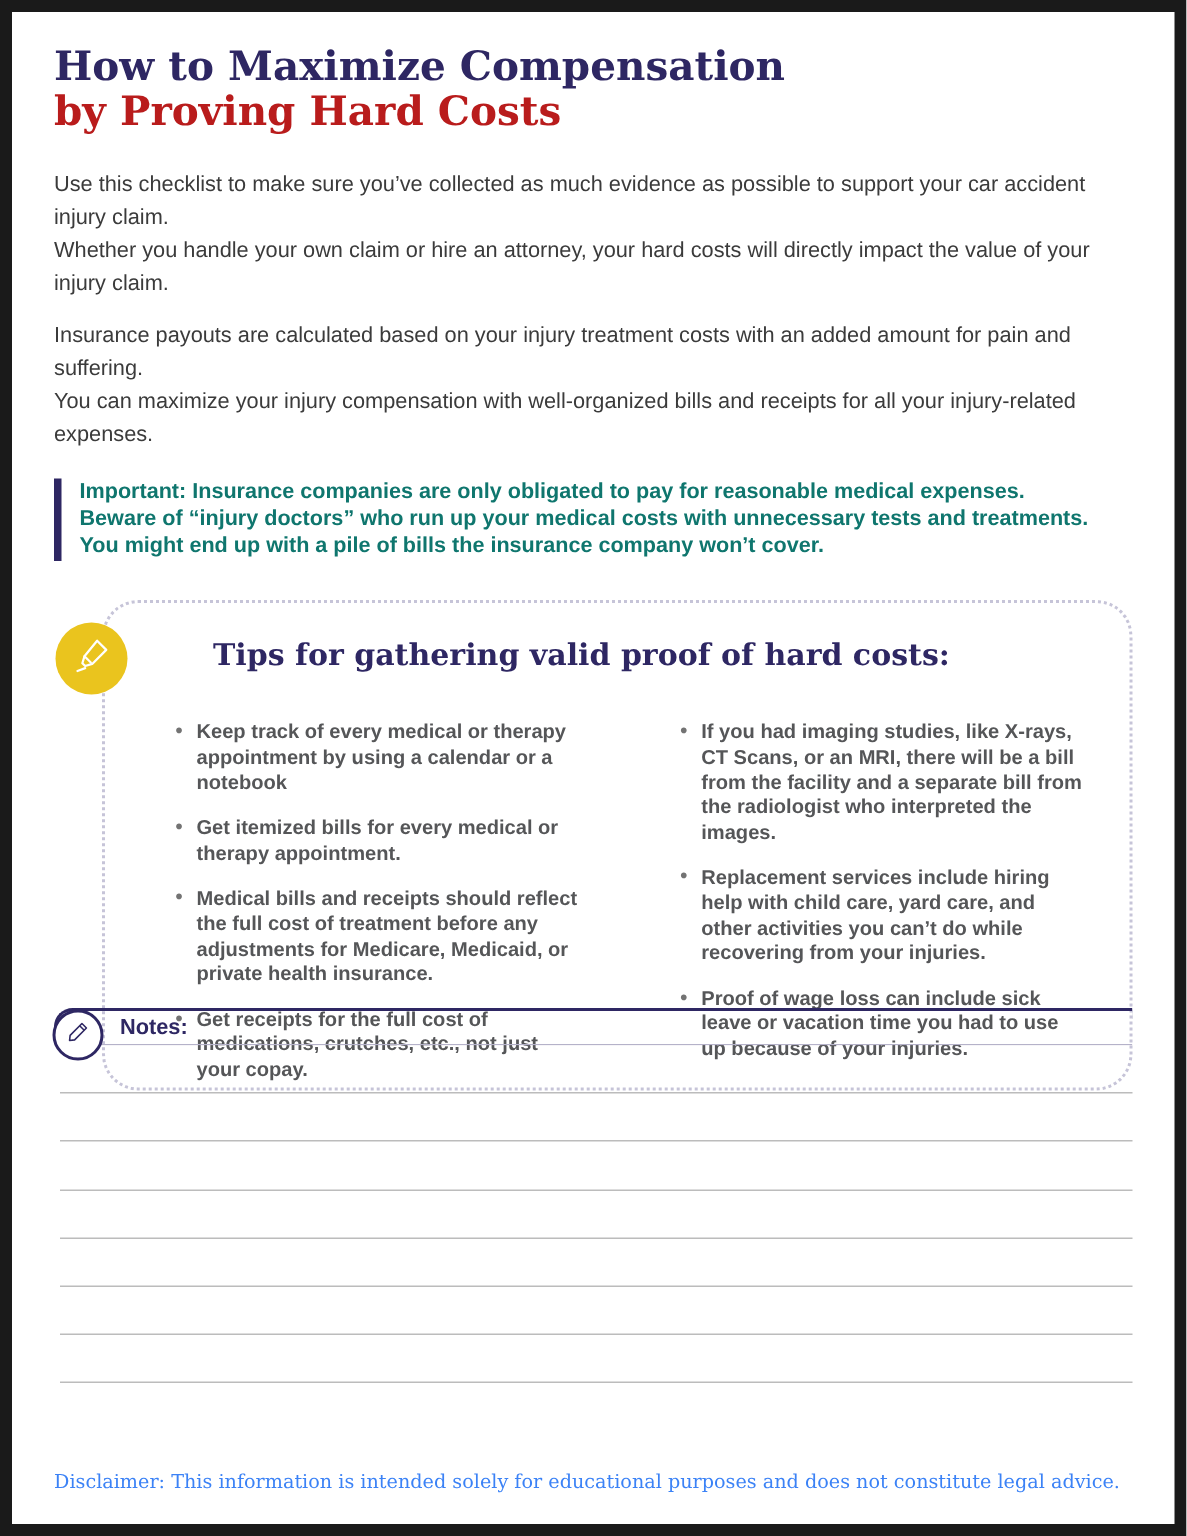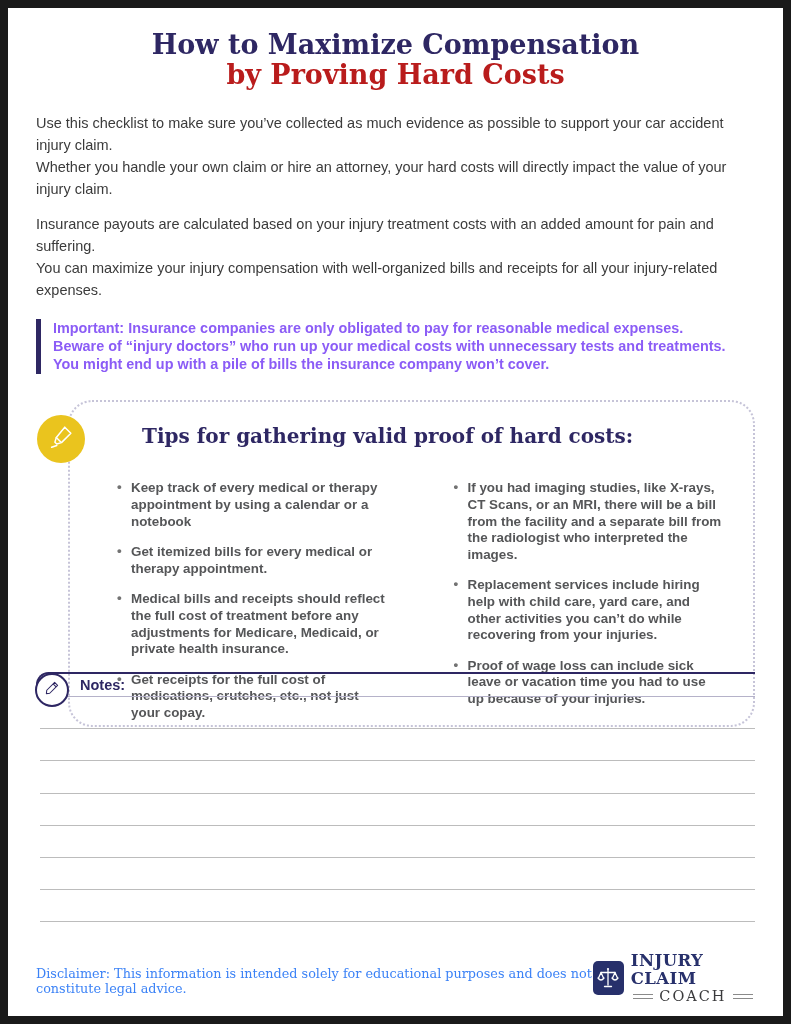--- a/index.html
+++ b/index.html
@@ -8,38 +8,38 @@
     position:relative;
     width:791px; height:1024px;
     margin:0 auto;
     background:#ffffff;
     border:8px solid #1a1a1a;
     padding:20px 28px 14px 28px;
     overflow:hidden;
     font-family:"Liberation Sans", sans-serif;
   }
   
-  h1.doc-title { margin:2px 0 0; font:700 27px/30px "DejaVu Serif", serif;text-align:center; }
+  h1.doc-title { margin:2px 0 0; font:700 27px/30px "DejaVu Serif", serif; }
   .title-1 { display:block; color:var(--accent-navy,#2e2763); }
   .title-2 { display:block; color:#b91c1c; }
   
   .intro {
     margin:22px 0 0;
     font:400 14.5px/22px "Liberation Sans", sans-serif;
     color:var(--body-gray,#3b3b3b);
     white-space:pre-line;
   }
   .intro + .intro { margin-top:13px; }
   
   .important {
     margin:18px 0 4px;
     border-left:5px solid var(--accent-navy,#2e2763);
     padding:1px 0 1px 12px;
     font:700 14.4px/17.8px "Liberation Sans", sans-serif;
-    color:#8b5cf6;
+    color:#0f766e;
     white-space:pre-line;
   }
   
   .tips-box {
     position:relative;
     margin:26px 0 0 32px;
     height:327px;
     border:2px dotted var(--dotted-border,#c6c4d8);
     border-radius:24px;
     padding:22px 14px 10px 30px;
@@ -165,37 +165,15 @@
         <div class="rule"></div>
         <div class="rule"></div>
         <div class="rule"></div>
         <div class="rule"></div>
         <div class="rule"></div>
       </div>
   </div>
 
   <div class="footer">
     <p class="disclaimer">Disclaimer: This information is intended solely for educational purposes and does not constitute legal advice.</p>
-    <div class="logo">
-      <div class="logo-mark">
-        <svg width="24" height="24" viewBox="0 0 24 24" fill="none" stroke="#ffffff" stroke-width="1.3" stroke-linecap="round">
-          <circle cx="12" cy="3" r="1.1" fill="#ffffff" stroke="none"></circle>
-          <path d="M12 4 V19"></path>
-          <path d="M5 6.5 H19"></path>
-          <path d="M5 6.5 L2.5 12 M5 6.5 L7.5 12"></path>
-          <path d="M2 12 Q5 16 8 12"></path>
-          <path d="M19 6.5 L16.5 12 M19 6.5 L21.5 12"></path>
-          <path d="M16 12 Q19 16 22 12"></path>
-          <path d="M8.5 20.5 H15.5"></path>
-        </svg>
-      </div>
-      <div class="logo-text">
-        <span class="logo-line1">INJURY CLAIM</span>
-        <span class="logo-line2">
-          <span class="dline"></span>
-          <span>COACH</span>
-          <span class="dline"></span>
-        </span>
-      </div>
-    </div>
   </div>
 
 </div>
 
 </body></html>

